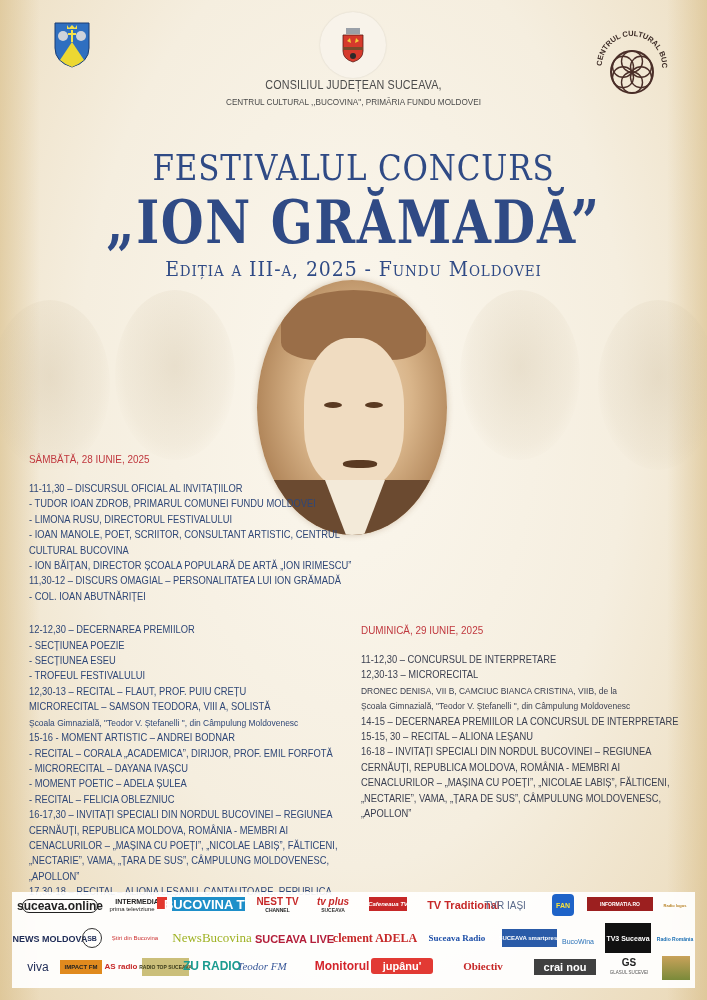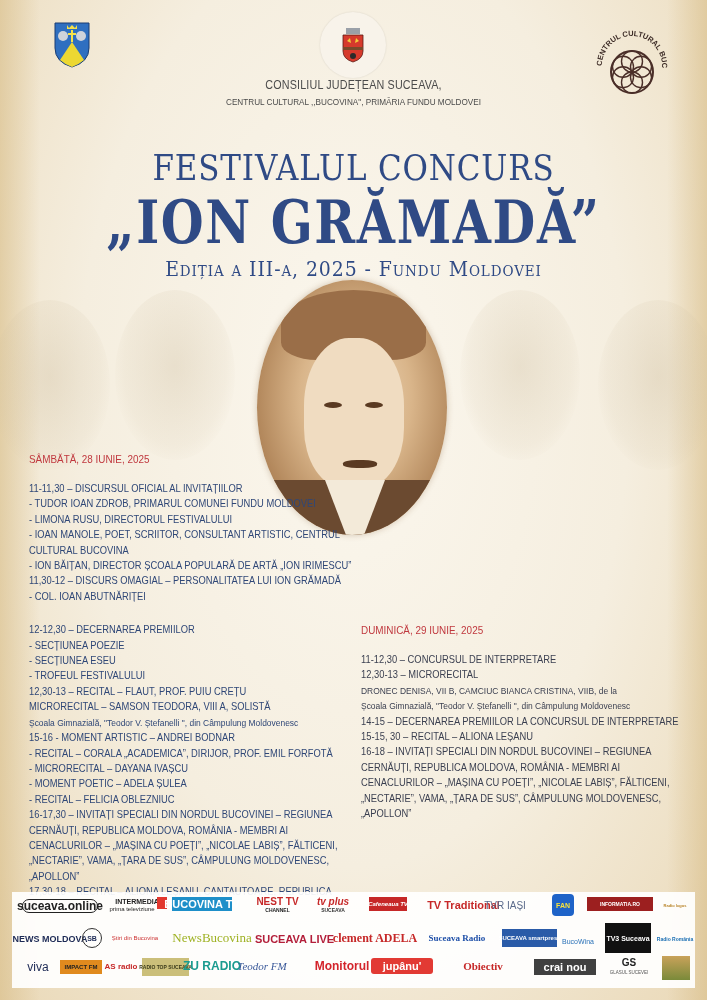--- a/index.html
+++ b/index.html
@@ -212,21 +212,21 @@
   <span class="line">„NECTARIE”, VAMA, „ȚARA DE SUS”, CÂMPULUNG MOLDOVENESC,</span>
   <span class="line">„APOLLON”</span>
 </div>
 
 <div class="sponsors">
 
   <div class="sp" style="left:10px; top:7px; width:76px; height:14px; border:1.5px solid #222; border-radius:8px; font-size:12px; color:#222;">suceava.online</div>
   <div class="sp" style="left:95px; top:4px; width:60px; height:10px; font-size:7px; color:#222;">INTERMEDIA</div>
   <div class="sp" style="left:95px; top:13px; width:50px; height:8px; font-size:6px; font-weight:normal; color:#222;">prima televiziune</div>
   <div style="position:absolute; left:145px; top:5px; width:10px; height:12px; background:#e2372e;"></div>
-  <div class="sp" style="left:160px; top:5px; width:60px; height:14px; background:#1e8fc9; color:#fff; font-size:11px;">BUCOVINA TV</div>
+  <div class="sp" style="left:160px; top:5px; width:73px; height:14px; background:#1e8fc9; color:#fff; font-size:13px;">BUCOVINA TV</div>
   <div class="sp" style="left:243px; top:3px; width:45px; height:12px; color:#c62828; font-size:10px;">NEST TV</div>
   <div class="sp" style="left:243px; top:14px; width:45px; height:7px; color:#222; font-size:5px;">CHANNEL</div>
   <div class="sp" style="left:296px; top:3px; width:50px; height:12px; color:#c62828; font-size:10px; font-style:italic;">tv plus</div>
   <div class="sp" style="left:296px; top:14px; width:50px; height:7px; color:#333; font-size:5px;">SUCEAVA</div>
   <div class="sp" style="left:357px; top:5px; width:38px; height:14px; background:#c62828; color:#fff; font-size:6px; font-style:italic;">Cafeneaua TV</div>
   <div class="sp" style="left:424px; top:3px; width:55px; height:20px; color:#c62828; font-size:11px;">TV Traditional</div>
   <div class="sp" style="left:467px; top:6px; width:52px; height:14px; color:#5a6a8a; font-size:10px; font-weight:normal;">TVR IAȘI</div>
   <div class="sp" style="left:540px; top:2px; width:22px; height:22px; background:#1e63c8; border-radius:4px; color:#f7e23a; font-size:7px;">FAN</div>
   <div class="sp" style="left:575px; top:5px; width:66px; height:14px; background:#9c1f1f; color:#fff; font-size:5px;">INFORMATIA.RO</div>
   <div class="sp" style="left:648px; top:2px; width:30px; height:22px; color:#b9852a; font-size:4px;">Radio logos</div>

